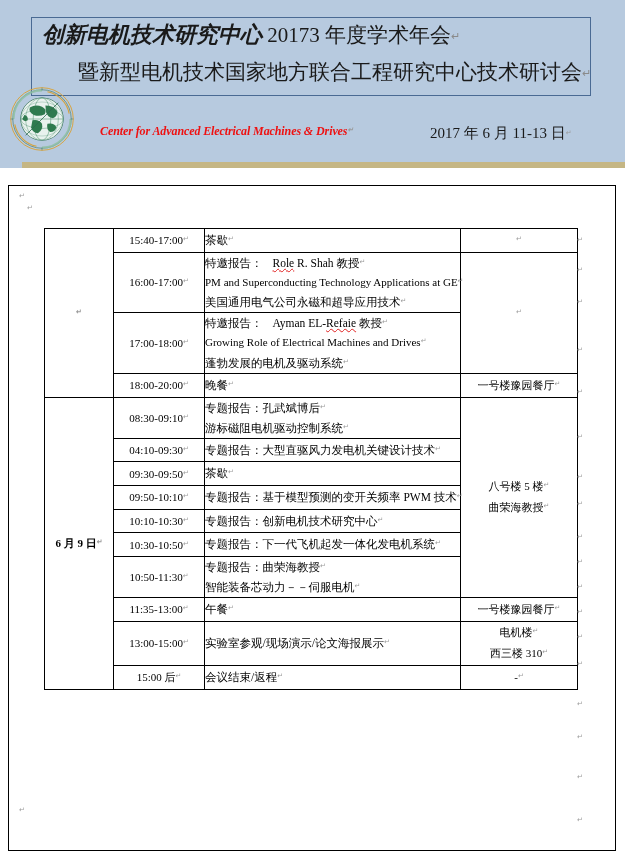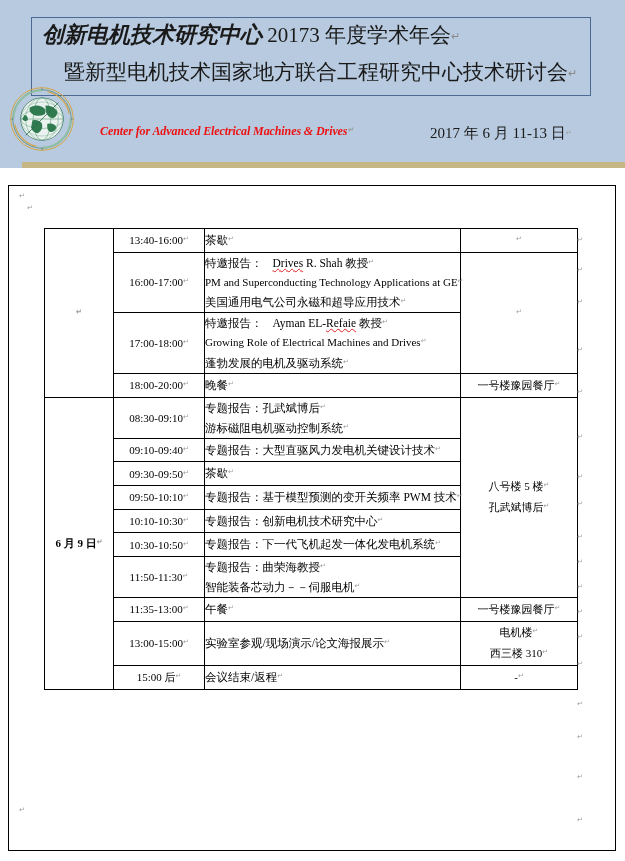--- a/index.html
+++ b/index.html
@@ -56,21 +56,21 @@
     letter-spacing: 0px;
     font-style: italic;
   }
   .title-rest {
     font-family: "Liberation Serif", "DejaVu Serif", serif;
     font-size: 21px;
     color: #1a1a1a;
   }
   .title-line2 {
     position: absolute;
-    left: 64px;
+    left: 78px;
     top: 62px;
     white-space: nowrap;
     font-family: "Liberation Serif", "DejaVu Serif", serif;
     font-size: 21px;
     color: #1a1a1a;
     line-height: 1;
   }
   .pilcrow {
     color: #8a8a8a;
     font-size: 11px;
@@ -281,36 +281,36 @@
   <div class="page-mark-bl">↵</div>
 
   <table class="sched">
     <tbody>
 
       <tr>
         <td class="c-day" rowspan="4">
           <span class="pilcrow-sm">↵</span>
         </td>
         <td class="c-time">
-          <span>13:40-16:00</span><span class="pilcrow-sm">↵</span>
+          <span>15:40-17:00</span><span class="pilcrow-sm">↵</span>
         </td>
         <td class="c-topic">
           <div class="topic-single"><span>茶歇</span><span class="pilcrow-sm">↵</span></div>
         </td>
         <td class="c-venue">
           <span class="pilcrow-sm">↵</span>
         </td>
       </tr>
 
       <tr>
         <td class="c-time">
           <span>16:00-17:00</span><span class="pilcrow-sm">↵</span>
         </td>
         <td class="c-topic">
-          <div class="topic-line">特邀报告：<span class="gap"></span><span class="sq">Drives</span> R. Shah 教授<span class="pilcrow-sm">↵</span></div>
+          <div class="topic-line">特邀报告：<span class="gap"></span><span class="sq">Role</span> R. Shah 教授<span class="pilcrow-sm">↵</span></div>
           <div class="topic-line en"><span>PM and Superconducting Technology Applications at GE</span><span class="pilcrow-sm">↵</span></div>
           <div class="topic-line"><span>美国通用电气公司永磁和超导应用技术</span><span class="pilcrow-sm">↵</span></div>
         </td>
         <td class="c-venue" rowspan="2">
           <span class="pilcrow-sm">↵</span>
         </td>
       </tr>
 
       <tr>
         <td class="c-time">
@@ -341,27 +341,27 @@
         </td>
         <td class="c-time">
           <span>08:30-09:10</span><span class="pilcrow-sm">↵</span>
         </td>
         <td class="c-topic">
           <div class="topic-line"><span>专题报告：孔武斌博后</span><span class="pilcrow-sm">↵</span></div>
           <div class="topic-line"><span>游标磁阻电机驱动控制系统</span><span class="pilcrow-sm">↵</span></div>
         </td>
         <td class="c-venue" rowspan="7">
           <div class="venue-line"><span>八号楼 5 楼</span><span class="pilcrow-sm">↵</span></div>
-          <div class="venue-line"><span>孔武斌博后</span><span class="pilcrow-sm">↵</span></div>
-        </td>
-      </tr>
-
-      <tr>
-        <td class="c-time">
-          <span>09:10-09:40</span><span class="pilcrow-sm">↵</span>
+          <div class="venue-line"><span>曲荣海教授</span><span class="pilcrow-sm">↵</span></div>
+        </td>
+      </tr>
+
+      <tr>
+        <td class="c-time">
+          <span>04:10-09:30</span><span class="pilcrow-sm">↵</span>
         </td>
         <td class="c-topic">
           <div class="topic-single"><span>专题报告：大型直驱风力发电机关键设计技术</span><span class="pilcrow-sm">↵</span></div>
         </td>
       </tr>
 
       <tr>
         <td class="c-time">
           <span>09:30-09:50</span><span class="pilcrow-sm">↵</span>
         </td>
@@ -392,21 +392,21 @@
         <td class="c-time">
           <span>10:30-10:50</span><span class="pilcrow-sm">↵</span>
         </td>
         <td class="c-topic">
           <div class="topic-single"><span>专题报告：下一代飞机起发一体化发电机系统</span><span class="pilcrow-sm">↵</span></div>
         </td>
       </tr>
 
       <tr>
         <td class="c-time">
-          <span>11:50-11:30</span><span class="pilcrow-sm">↵</span>
+          <span>10:50-11:30</span><span class="pilcrow-sm">↵</span>
         </td>
         <td class="c-topic">
           <div class="topic-line"><span>专题报告：曲荣海教授</span><span class="pilcrow-sm">↵</span></div>
           <div class="topic-line"><span>智能装备芯动力－－伺服电机</span><span class="pilcrow-sm">↵</span></div>
         </td>
       </tr>
 
       <tr>
         <td class="c-time">
           <span>11:35-13:00</span><span class="pilcrow-sm">↵</span>

